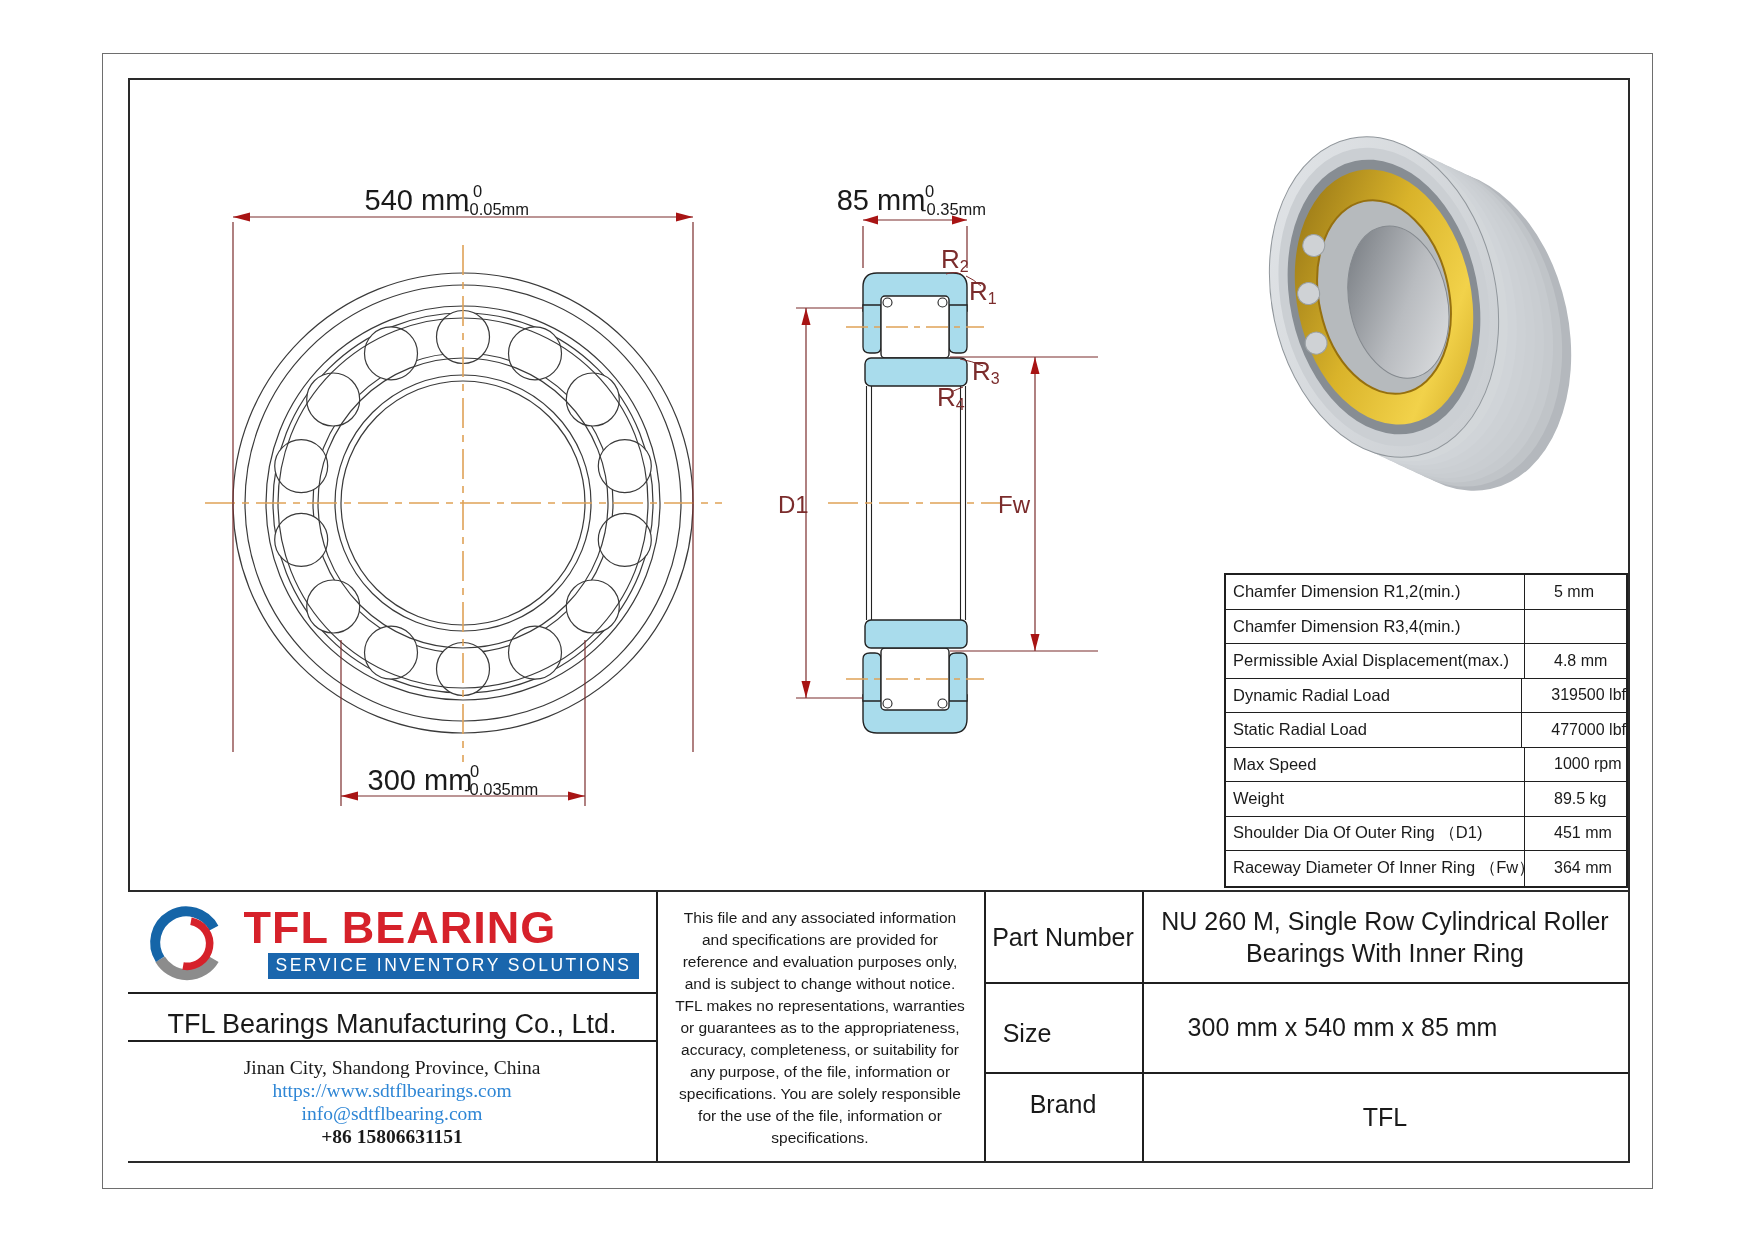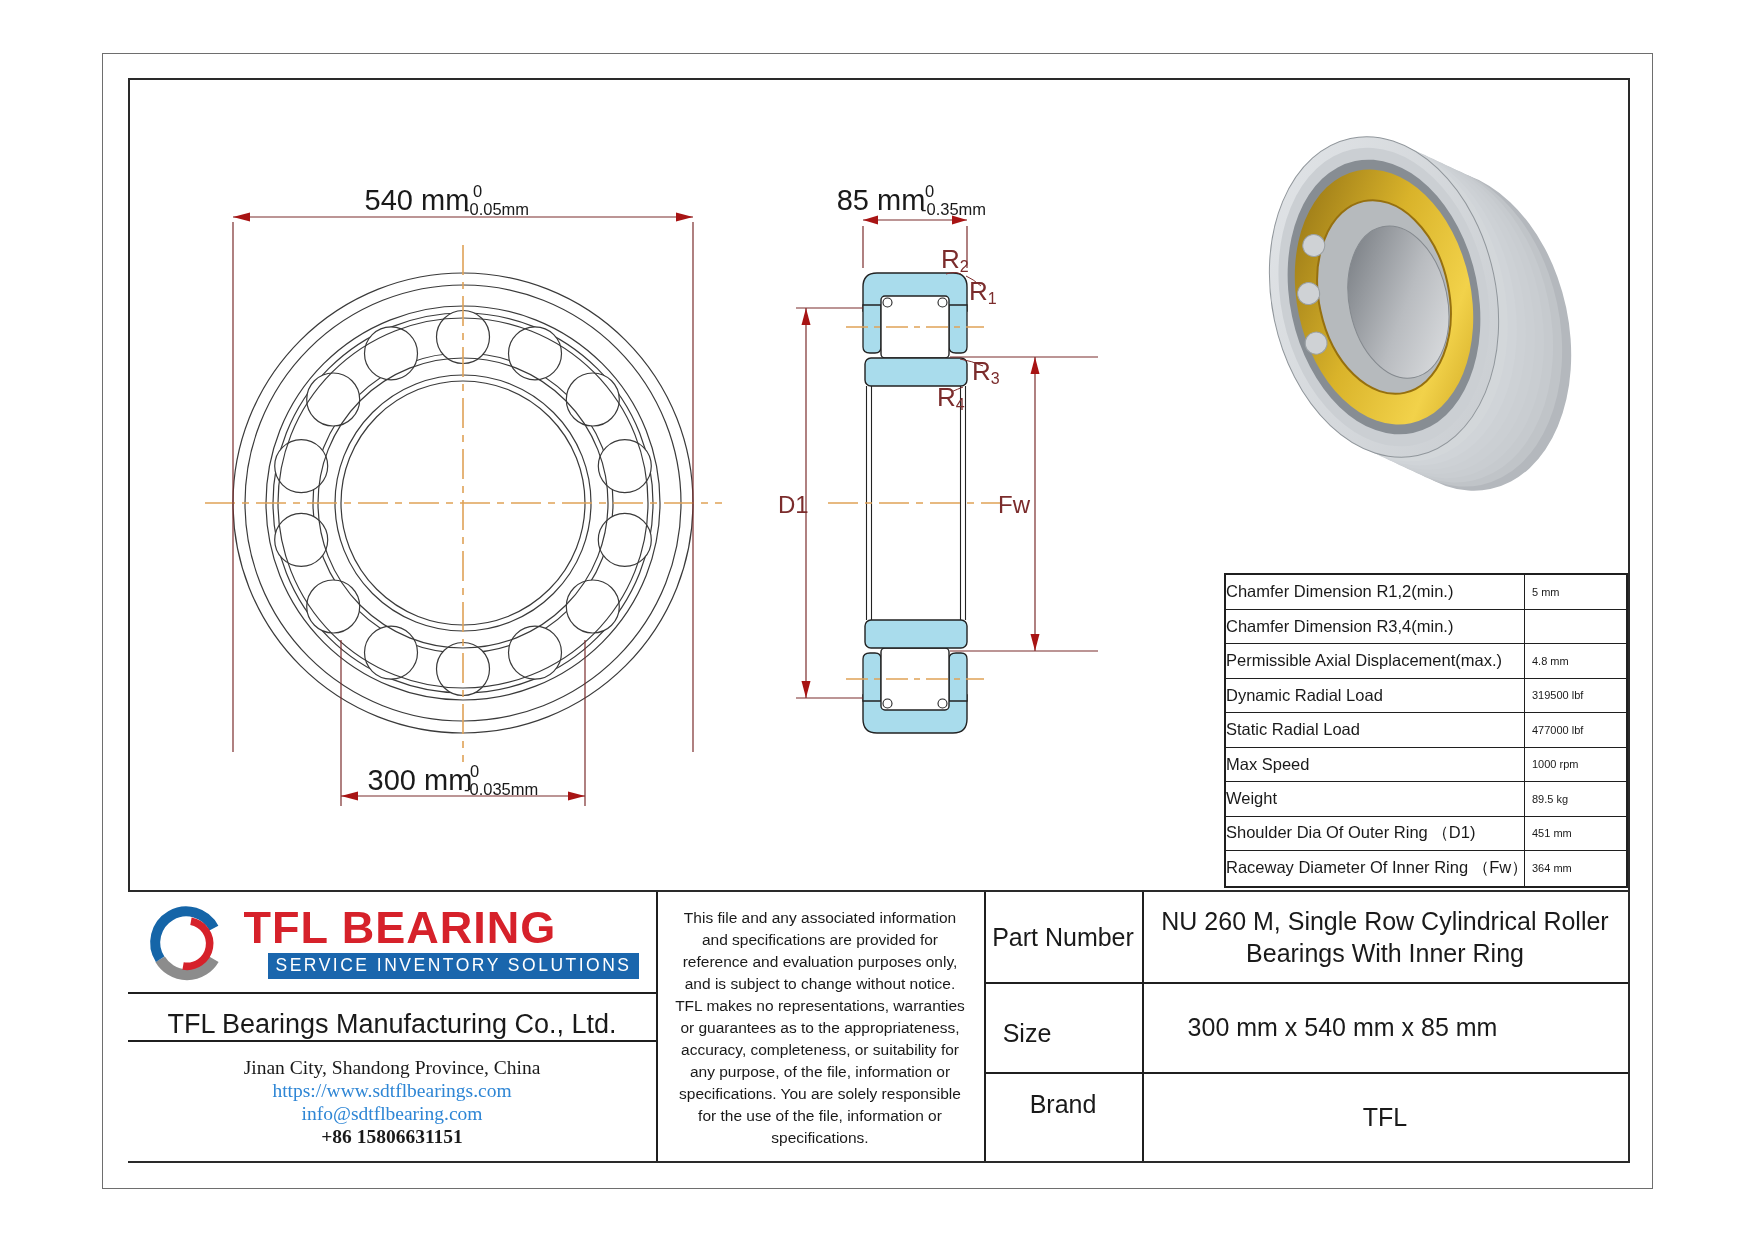--- a/index.html
+++ b/index.html
@@ -10,22 +10,22 @@
   .border-inner{position:absolute;left:128px;top:78px;width:1498px;height:1081px;
         border:2px solid #2a2a2a;}
   svg text{font-family:"Liberation Sans", sans-serif;}
 
   
   .spec-table{position:absolute;left:1224px;top:573px;width:404px;box-sizing:border-box;
         border:2px solid #1f1f1f;background:#fff;}
   .spec-row{display:flex;height:34.5px;box-sizing:border-box;border-bottom:1.5px solid #1f1f1f;}
   .spec-row:last-child{border-bottom:none;}
   .spec-label{width:299px;box-sizing:border-box;border-right:1.5px solid #1f1f1f;
-        font-size:16.5px;display:flex;align-items:center;white-space:nowrap;overflow:hidden;}
-  .spec-value{flex:1;font-size:11px;display:flex;align-items:center;padding-left:7px;white-space:nowrap;}
+        font-size:16.5px;display:flex;align-items:center;padding-left:7px;white-space:nowrap;overflow:hidden;}
+  .spec-value{flex:1;font-size:16px;display:flex;align-items:center;padding-left:7px;white-space:nowrap;margin-left:22px;}
 
   
   .title-block{position:absolute;left:128px;top:890px;width:1500px;height:271px;box-sizing:border-box;
         border-top:2px solid #2a2a2a;background:#fff;}
   .tb-vline{position:absolute;top:0;bottom:0;width:2px;background:#1f1f1f;}
   .tb-hline{position:absolute;height:2px;background:#1f1f1f;}
   .tb-cell{position:absolute;display:flex;align-items:center;justify-content:center;text-align:center;}
   .logo-row{left:0;top:0;width:528px;height:100px;gap:14px;}
   .logo-text-col{display:flex;flex-direction:column;align-items:flex-start;}
   .logo-brand{font-size:45px;font-weight:700;letter-spacing:1px;color:var(--logo-red);line-height:1;}

